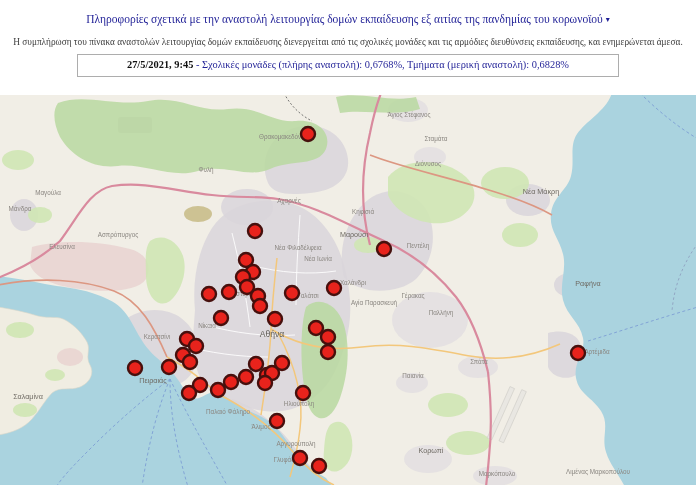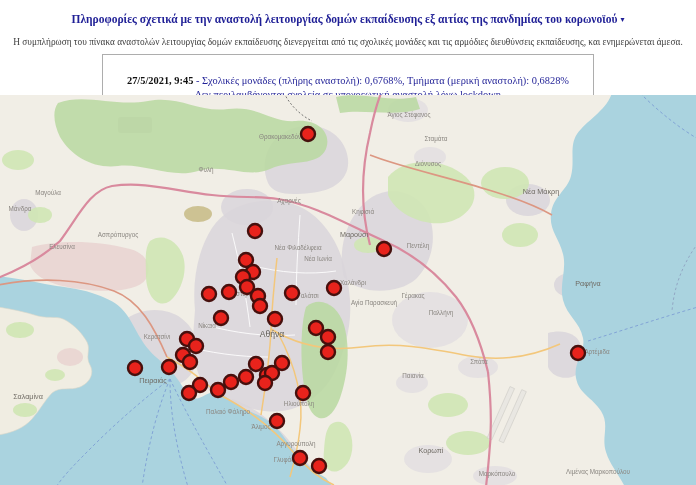--- a/index.html
+++ b/index.html
@@ -6,26 +6,26 @@
     --navy:#1f1f96; --subtitle-gray:#3c3c3c; --box-border:#adadad;
     --sea:#aad3df; --land:#f1eee6; --green:#b9d8a0; --green-light:#cfe5b4;
     --urban:#d9d5da; --urban-pink:#e9d4d2; --road-motorway:#d98a9e;
     --road-trunk:#dc9782; --road-primary:#f3c77b; --ferry:#82a4d6;
     --marker-fill:#e8231c; --marker-stroke:#46100d;
   }
   html,body{margin:0;padding:0;}
   body{width:696px;height:485px;overflow:hidden;background:#ffffff;
        font-family:"Liberation Serif","DejaVu Serif",serif;position:relative;}
   .header{position:absolute;top:0;left:0;width:696px;text-align:center;}
-  .title-row{margin-top:13px;font-size:11.5px;font-weight:bold;color:var(--navy);
+  .title-row{margin-top:13px;font-size:11.5px;font-weight:normal;color:var(--navy);
              letter-spacing:0;line-height:13px;cursor:pointer;}
   .title-arrow{font-size:8px;vertical-align:1px;margin-left:3px;}
   .subtitle{margin-top:11px;font-size:9.3px;color:var(--subtitle-gray);line-height:11px;}
-  .stats-box{width:492px;margin:6px auto 0;border:1px solid var(--box-border);
-             padding:19px 4px 4px;text-align:center;font-size:10.4px;line-height:13.5px;
+  .stats-box{width:542px;margin:6px auto 0;border:1px solid var(--box-border);
+             padding:3px 4px 4px;text-align:center;font-size:10.4px;line-height:13.5px;
              color:var(--navy);box-sizing:border-box;}
   .stats-box .ts{color:#111111;font-weight:bold;}
   .map-wrap{position:absolute;top:95px;left:0;width:696px;height:390px;background:var(--land);}
   svg{display:block;}
   .sea{fill:var(--sea);}
   .island{fill:#f0ede2;stroke:#d9d6c9;stroke-width:.6;}
   .grn{fill:var(--green);opacity:.85;}
   .grn2{fill:var(--green-light);opacity:.9;}
   .urb{fill:var(--urban);opacity:.85;}
   .urb2{fill:#e0dce0;opacity:.75;}
@@ -48,21 +48,20 @@
 </head>
 <body>
 
 <div class="header">
   <div class="title-row">
     <span>Πληροφορίες σχετικά με την αναστολή λειτουργίας δομών εκπαίδευσης εξ αιτίας της πανδημίας του κορωνοϊού</span><span class="title-arrow">▾</span>
   </div>
   <div class="subtitle">Η συμπλήρωση του πίνακα αναστολών λειτουργίας δομών εκπαίδευσης διενεργείται από τις σχολικές μονάδες και τις αρμόδιες διευθύνσεις εκπαίδευσης, και ενημερώνεται άμεσα.</div>
   <div class="stats-box">
     <div><span class="ts">27/5/2021, 9:45</span><span> - Σχολικές μονάδες (πλήρης αναστολή): 0,6768%, Τμήματα (μερική αναστολή): 0,6828%</span></div>
-    <div>Δεν περιλαμβάνονται σχολεία σε υποχρεωτική αναστολή λόγω lockdown</div>
   </div>
 </div>
 
 <div class="map-wrap">
 <svg id="map-svg" width="696" height="390" viewBox="0 0 696 390">
 
   <rect x="-2" y="-2" width="700" height="394" fill="var(--land)"></rect>
 
   <g>
     <path class="urb" d="M195,215 C192,185 198,155 212,133 C226,112 252,104 278,106 C302,108 320,122 332,142 C342,158 348,180 350,205 C352,232 344,258 334,278 C325,296 310,308 292,314 C272,320 248,314 228,306 C210,299 198,287 194,262 C192,246 194,230 195,215 Z"></path>

